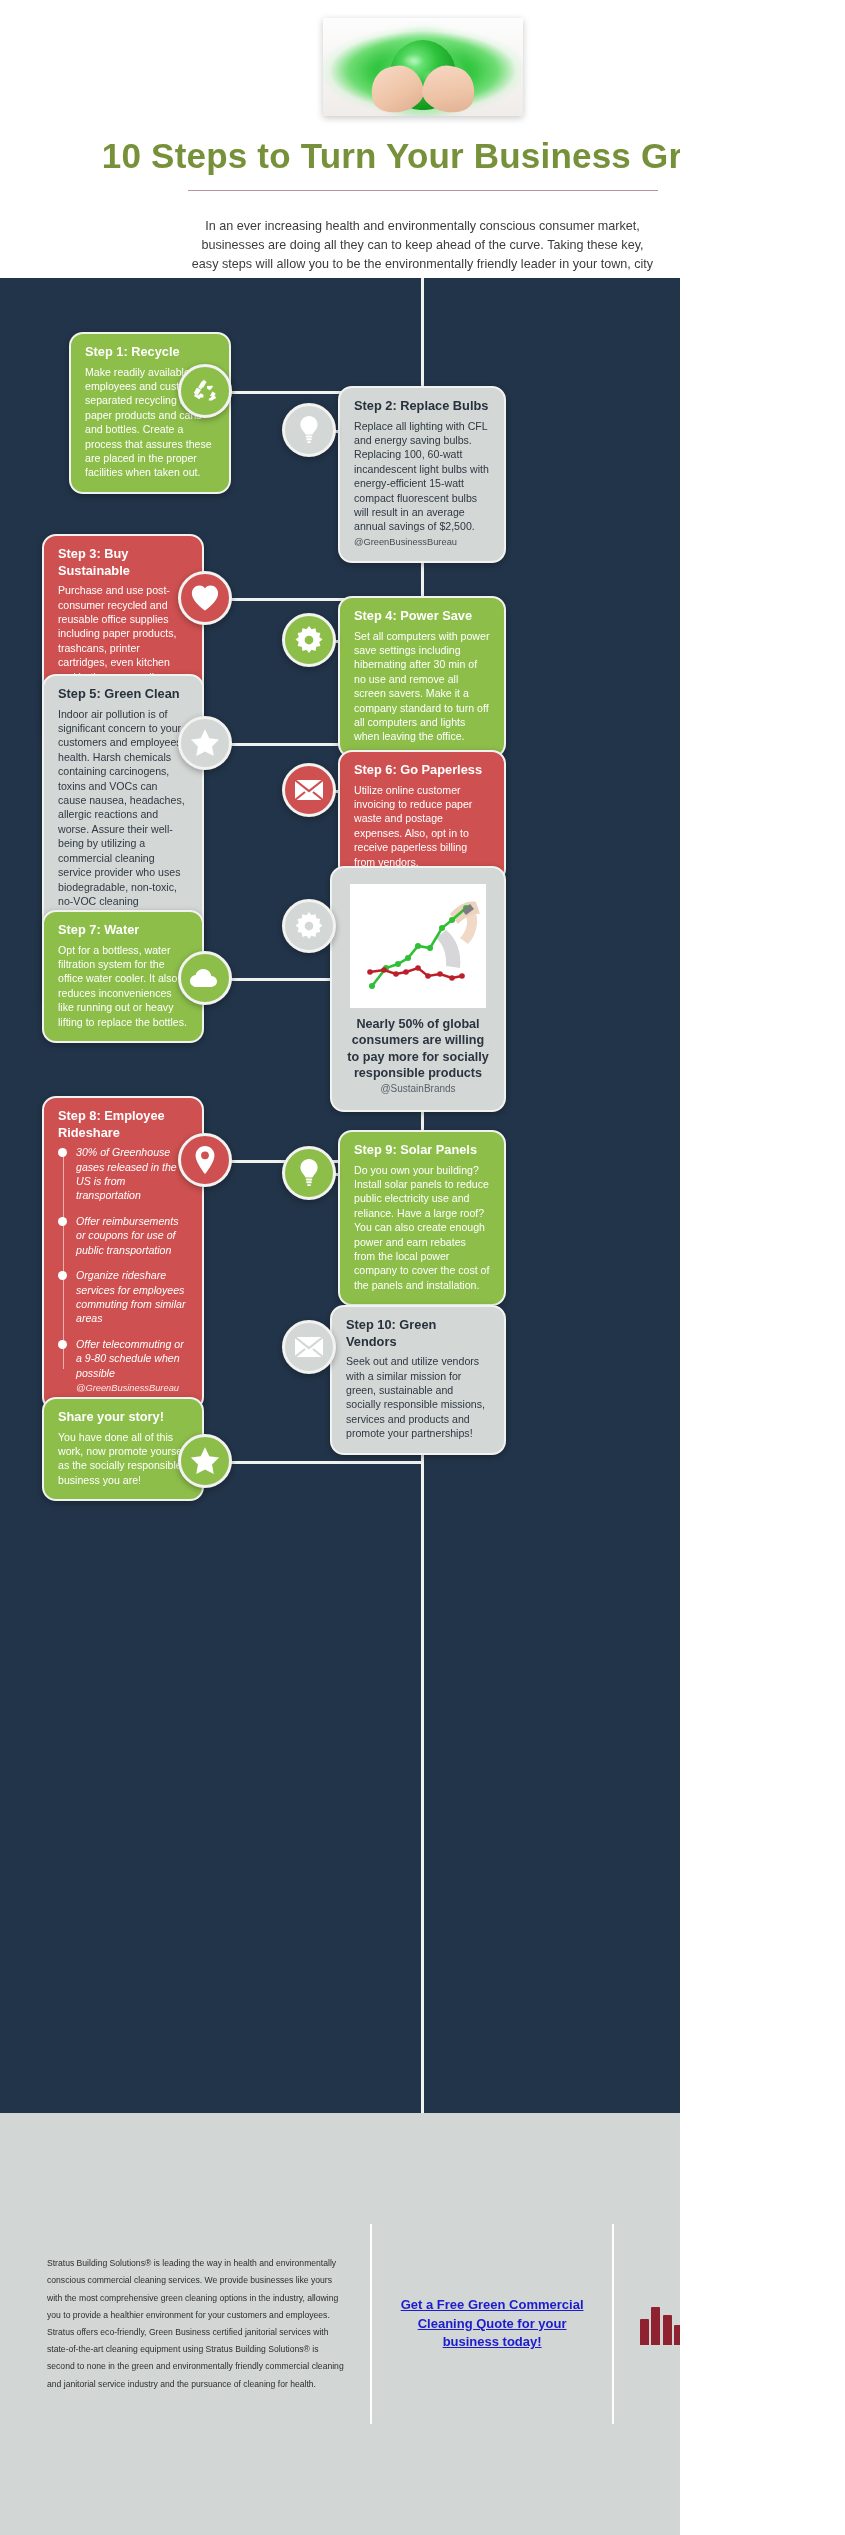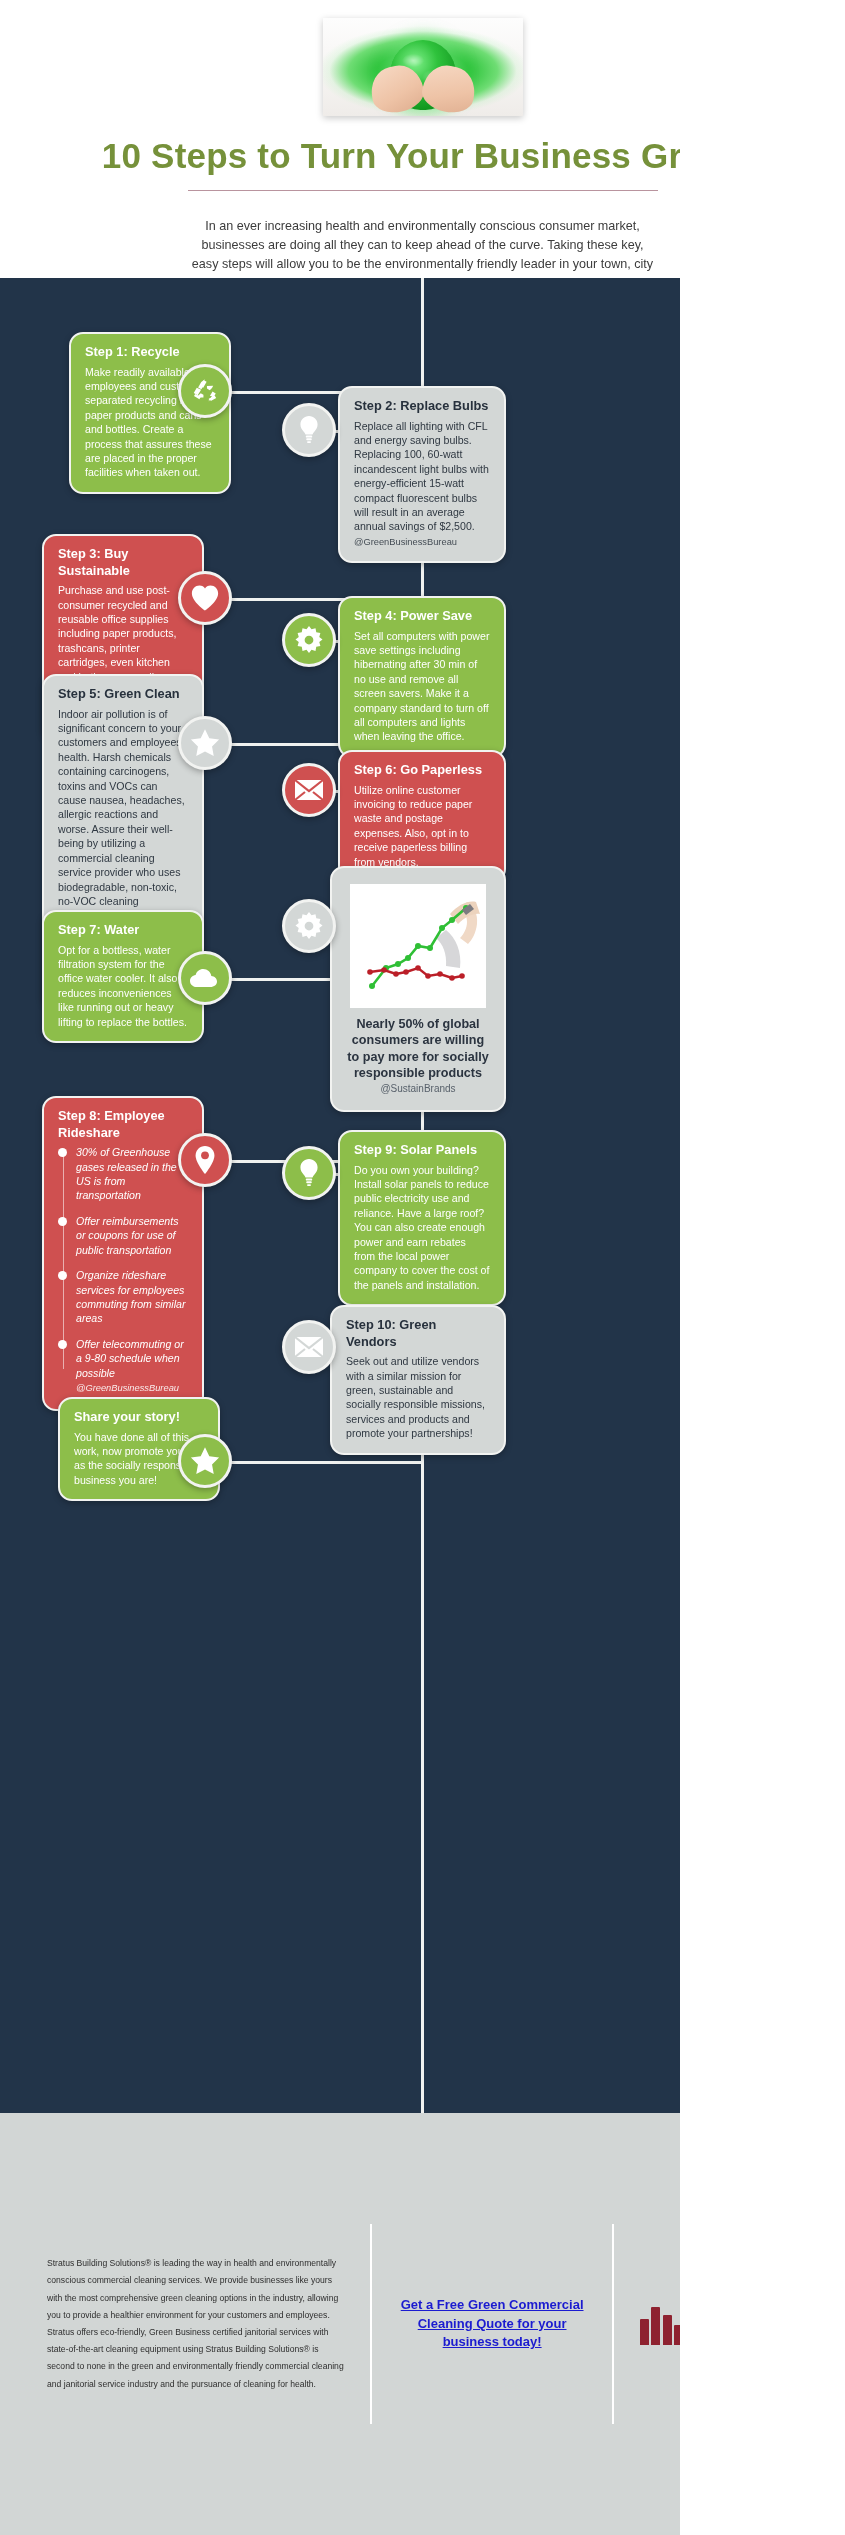--- a/index.html
+++ b/index.html
@@ -450,21 +450,21 @@
       <div class="card-body">Seek out and utilize vendors with a similar mission for green, sustainable and socially responsible missions, services and products and promote your partnerships!</div>
     </div>
     <div class="icon-circle grey" style="left:282px; top:1042px;">
       <svg width="30" height="22" viewBox="0 0 30 22" fill="#ffffff">
         <path d="M1 1h28v20H1z"></path>
         <path d="M1 1l14 11L29 1" fill="none" stroke="#d3d7d6" stroke-width="2.2"></path>
         <path d="M1 21l10-8M29 21l-10-8" fill="none" stroke="#d3d7d6" stroke-width="2.2"></path>
       </svg>
     </div>
 
-    <div class="card green" style="left:58px; top:1119px; width:162px;">
+    <div class="card green" style="left:42px; top:1119px; width:162px;">
       <div class="card-title">Share your story!</div>
       <div class="card-body">You have done all of this work, now promote yourself as the socially responsible business you are!</div>
     </div>
     <div class="icon-circle green" style="left:178px; top:1156px;">
       <svg width="32" height="30" viewBox="0 0 24 23" fill="#ffffff">
         <path d="M12 1l3.3 6.8 7.5 1-5.4 5.3 1.3 7.4L12 18l-6.7 3.5 1.3-7.4L1.2 8.8l7.5-1z"></path>
       </svg>
     </div>
   </div>
 

